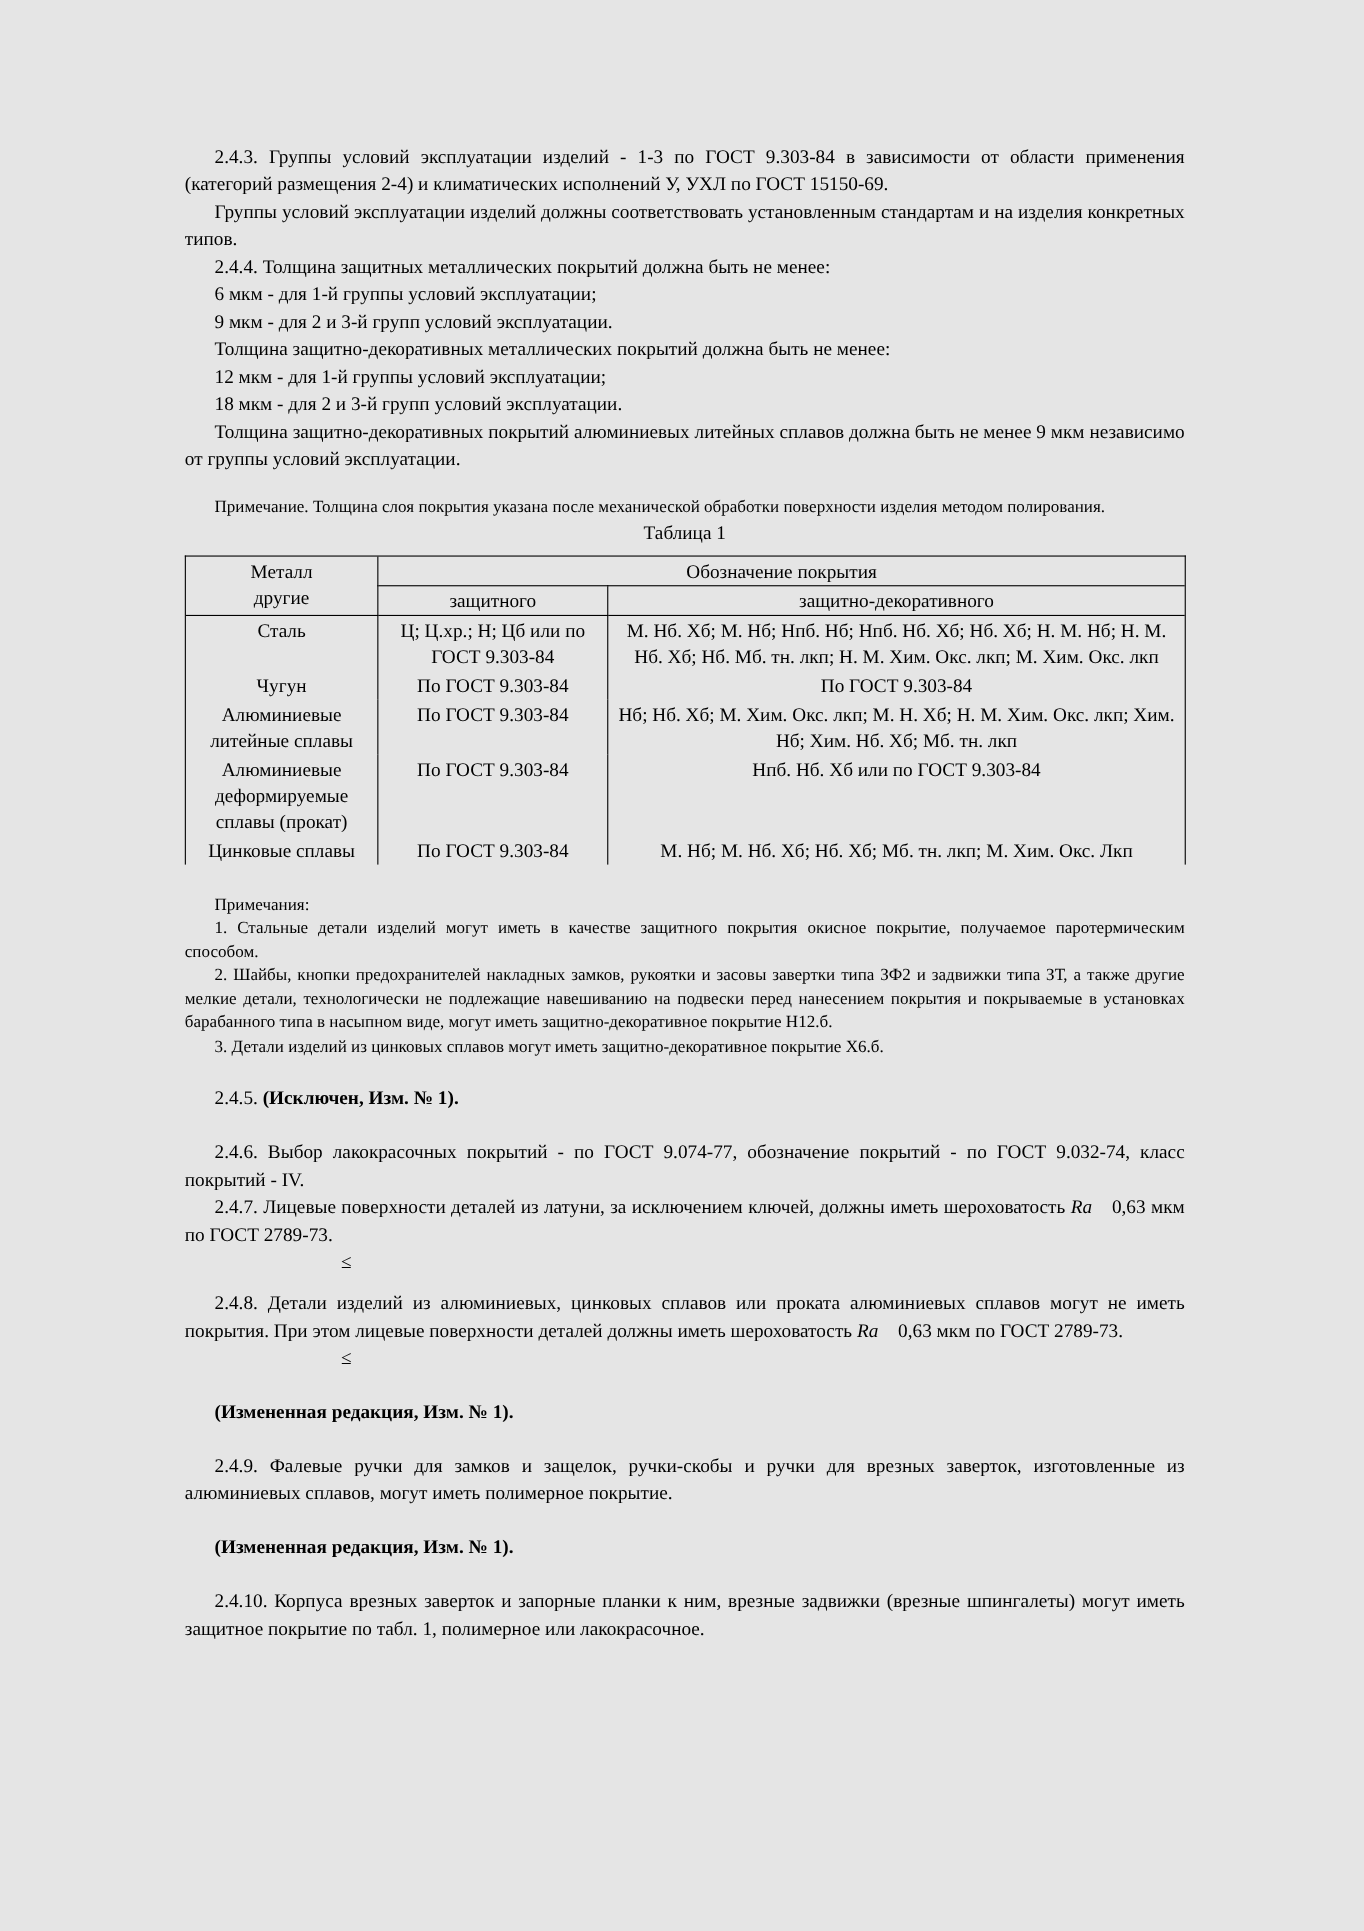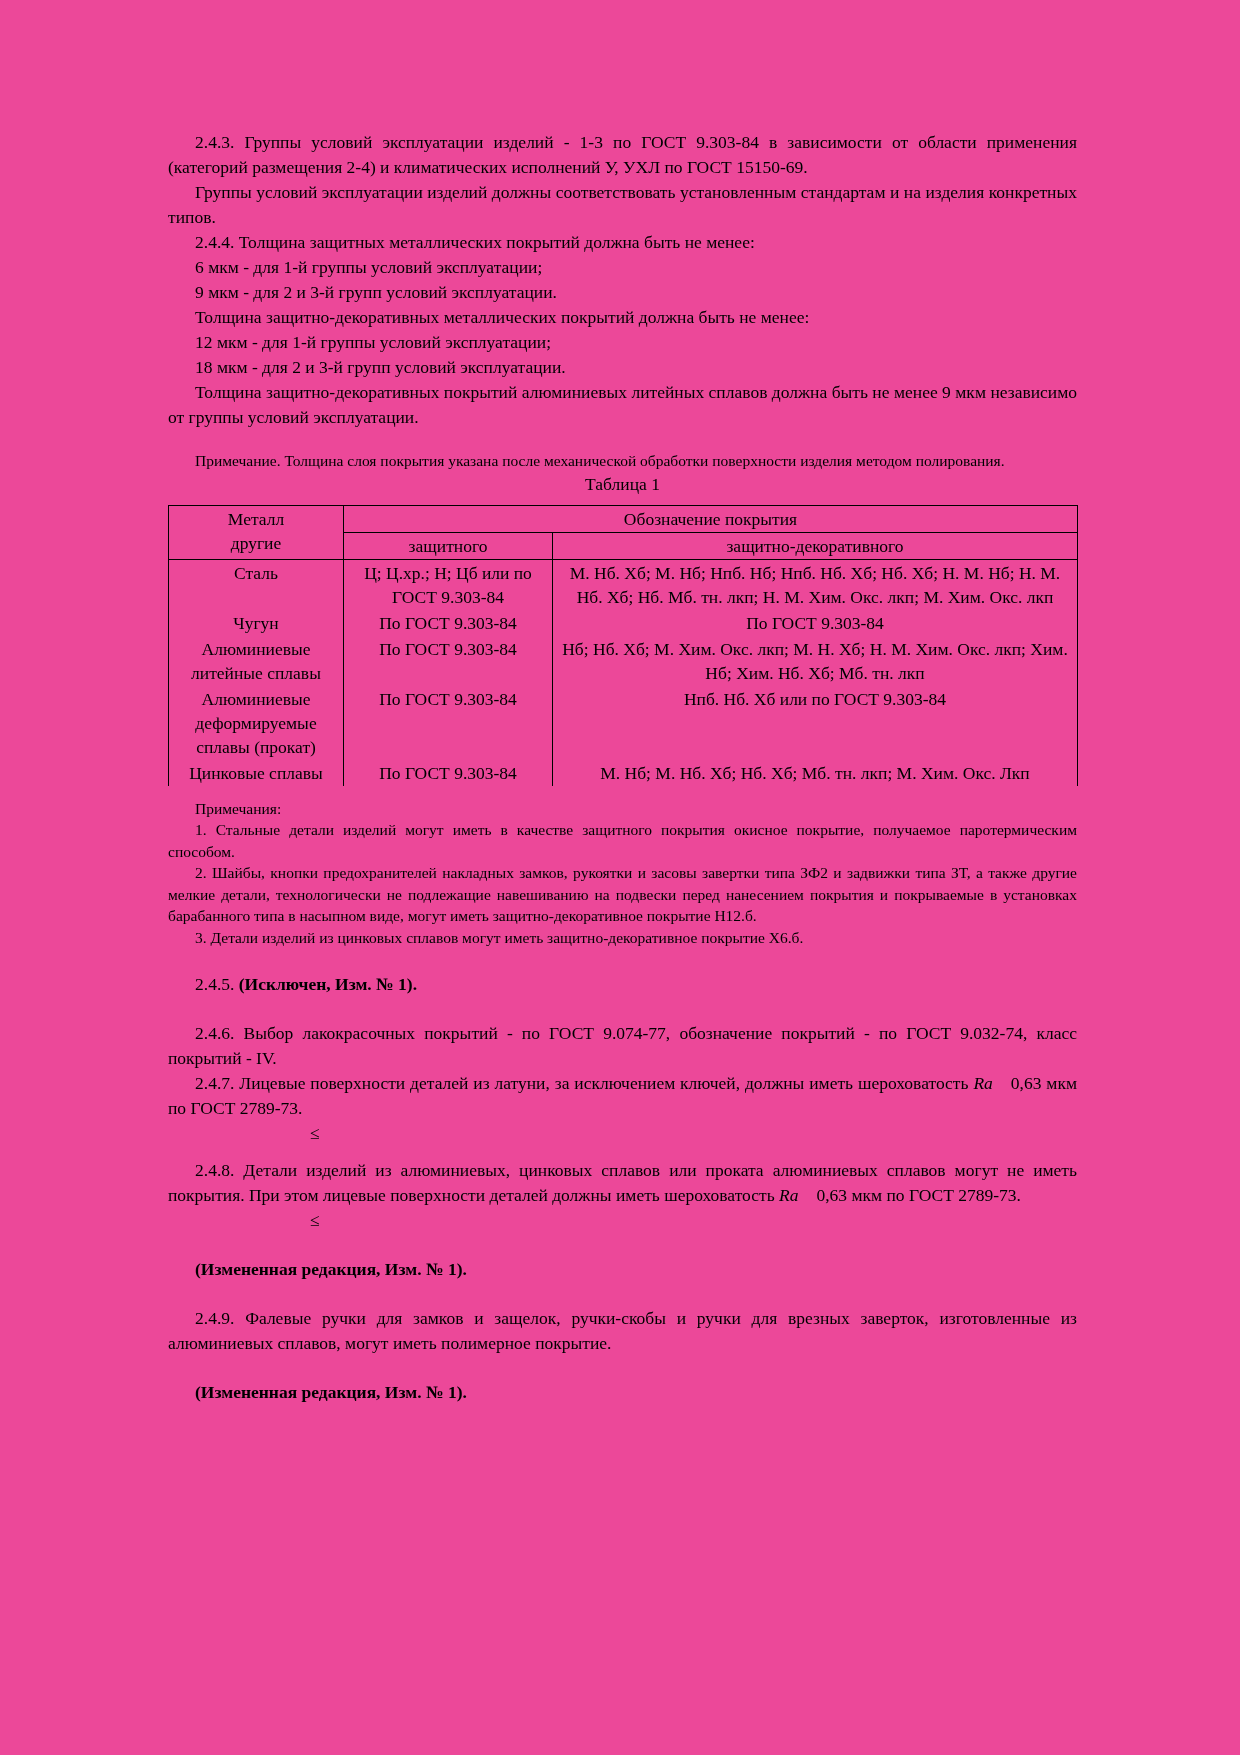--- a/index.html
+++ b/index.html
@@ -4,42 +4,42 @@
 <style>
   html, body {
     margin: 0;
     padding: 0;
     background: #ffffff;
   }
   .page {
     position: relative;
     width: 1240px;
     height: 1755px;
-    background: #ec4899;
+    background: #e5e5e5;
     color: #000000;
     font-family: "Liberation Serif", serif;
     box-sizing: border-box;
     padding: 130px 163px 0 168px;
     font-size: 17.5px;
     line-height: 25px;
   }
   .para {
     margin: 0;
     text-align: justify;
     text-indent: 27px;
   }
   .para i { font-style: italic; }
   .small {
     font-size: 15.5px;
     line-height: 21.5px;
   }
   .mt-note   { margin-top: 20px; }
   .mt-capt   { margin-top: 26px; }
   .mt-table  { margin-top: 8px; }
-  .mt-notes  { margin-top: 12px; }
+  .mt-notes  { margin-top: 26px; }
   .mt-sec    { margin-top: 24px; }
   .mt-secsm  { margin-top: 12px; }
   .caption {
     text-align: center;
     margin: 0;
   }
   
   .table-frame {
     border: 1.5px solid #000;
     border-bottom: none;
@@ -156,14 +156,15 @@
 
   <p class="para mt-secsm"><span>2.4.8. Детали изделий из алюминиевых, цинковых сплавов или проката алюминиевых сплавов могут не иметь покрытия. При этом лицевые поверхности деталей должны иметь шероховатость </span><i>Ra</i><span class="after-gap">0,63 мкм по ГОСТ 2789-73.</span></p>
   <div class="le-row">≤</div>
 
   <p class="para bold mt-sec">(Измененная редакция, Изм. № 1).</p>
 
   <p class="para mt-sec">2.4.9. Фалевые ручки для замков и защелок, ручки-скобы и ручки для врезных заверток, изготовленные из алюминиевых сплавов, могут иметь полимерное покрытие.</p>
 
   <p class="para bold mt-sec">(Измененная редакция, Изм. № 1).</p>
 
+  <p class="para mt-sec">2.4.10. Корпуса врезных заверток и запорные планки к ним, врезные задвижки (врезные шпингалеты) могут иметь защитное покрытие по табл. 1, полимерное или лакокрасочное.</p>
 
 </div>
 
 </body></html>

